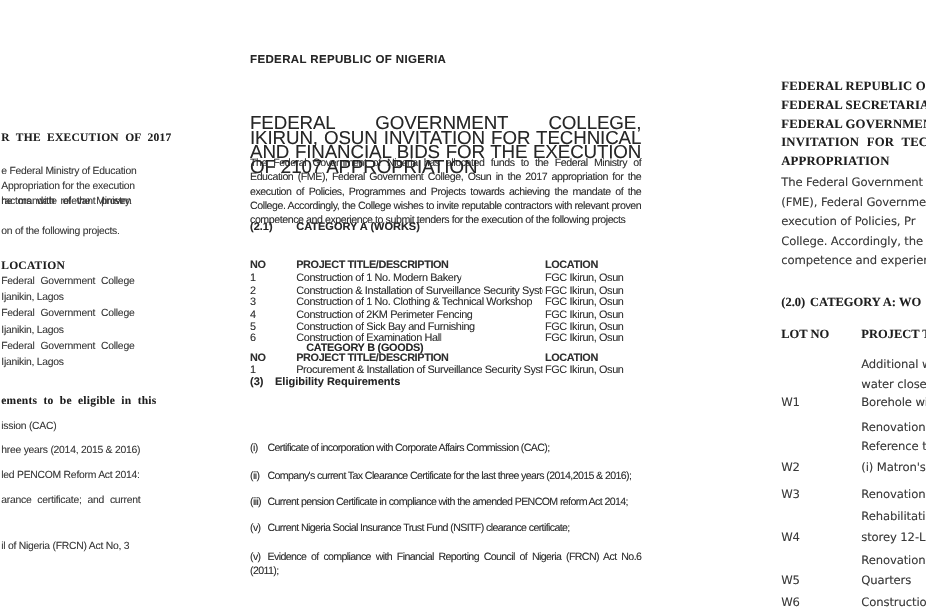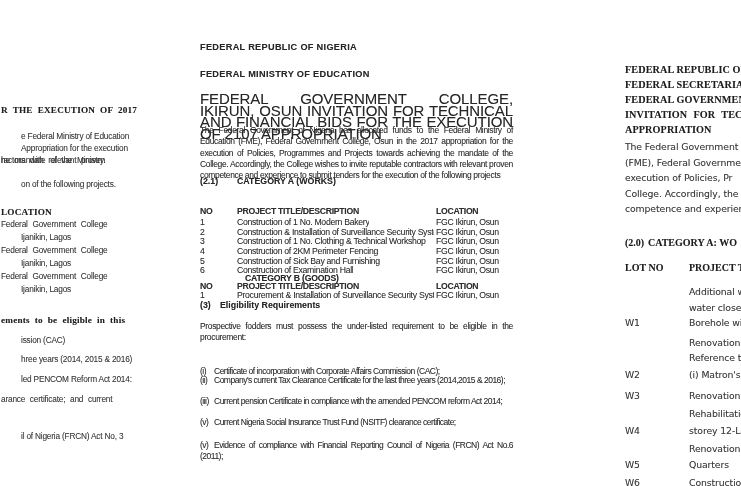--- a/index.html
+++ b/index.html
@@ -7,21 +7,21 @@
         font-family:"Liberation Sans",sans-serif;}
   #page *{text-shadow:0 0 .5px rgba(0,0,0,.28);}
   .col{position:absolute;top:0;height:486px;}
   #left-col{left:1px;width:122px;}
   #mid-col{left:200px;width:313px;}
   #right-col{left:625px;width:130px;}
 
   
   .l-line{position:absolute;left:0;white-space:nowrap;}
   .l-heading{font:bold 9.2px "Liberation Serif",serif;color:#1e1e1e;word-spacing:2.5px;letter-spacing:.2px;}
-  .l-body{font:8.3px "Liberation Sans",sans-serif;color:#3b3b3b;letter-spacing:-.2px;padding-left:20px;}
+  .l-body{font:8.3px "Liberation Sans",sans-serif;color:#3b3b3b;letter-spacing:-.2px;}
   .l-body-wide{font:8.3px "Liberation Sans",sans-serif;color:#3b3b3b;letter-spacing:-.2px;word-spacing:2.6px;}
 
   
   .r-line{position:absolute;left:0;white-space:nowrap;}
   .r-doc-heading{font:bold 10.2px "Liberation Serif",serif;color:#1e1e1e;letter-spacing:.1px;}
   .r-doc-heading-wide{font:bold 10.2px "Liberation Serif",serif;color:#1e1e1e;word-spacing:3.5px;letter-spacing:.1px;}
   .r-body{font:9.3px "DejaVu Sans",sans-serif;color:#3a3a3a;letter-spacing:-.1px;}
   .r-section-heading{font:bold 10px "Liberation Serif",serif;color:#1e1e1e;}
   .r-table-heading{font:bold 10px "Liberation Serif",serif;color:#1e1e1e;}
   .r-cell{font:9.3px "DejaVu Sans",sans-serif;color:#3a3a3a;letter-spacing:-.1px;}
@@ -69,21 +69,20 @@
       <div class="l-line l-heading" style="top: 315px;">ements to be eligible in this</div>
       <div class="l-line l-body" style="top: 335px;">ission (CAC)</div>
       <div class="l-line l-body" style="top: 354px;">hree years (2014, 2015 &amp; 2016)</div>
       <div class="l-line l-body" style="top: 374px;">led PENCOM Reform Act 2014:</div>
       <div class="l-line l-body-wide" style="top: 394px;">arance certificate; and current</div>
       <div class="l-line l-body" style="top: 431px;">il of Nigeria (FRCN) Act No, 3</div>
     </div>
 
   <div id="mid-col" class="col">
     <div class="m-h" style="top:42px">FEDERAL REPUBLIC OF NIGERIA</div>
-    <div class="m-h" style="top:69px">FEDERAL MINISTRY OF EDUCATION</div>
     <div class="m-title" style="top:93px">FEDERAL GOVERNMENT COLLEGE, IKIRUN, OSUN INVITATION FOR TECHNICAL AND FINANCIAL BIDS FOR THE EXECUTION OF 2107 APPROPRIATION</div>
     <div class="m-p" style="top:125px">The Federal Government of Nigeria has allocated funds to the Federal Ministry of Education (FME), Federal Government College, Osun in the 2017 appropriation for the execution of Policies, Programmes and Projects towards achieving the mandate of the College. Accordingly, the College wishes to invite reputable contractors with relevant proven competence and experience to submit tenders for the execution of the following projects</div>
 
     <div class="m-sec" style="top:176px">
       <span class="sec-no">(2.1)</span><span>CATEGORY A (WORKS)</span>
     </div>
 
     <div id="table-a">
         <div class="t-row t-head" style="top: 206px;">
           <span class="t-no">NO</span>
@@ -134,24 +133,23 @@
           <span class="t-no">1</span>
           <span class="t-desc">Procurement &amp; Installation of Surveillance Security System</span>
           <span class="t-loc">FGC Ikirun, Osun</span>
         </div>
       </div>
 
     <div class="m-sec" style="top:300px">
       <span class="sec-no sec-no-narrow">(3)</span><span>Eligibility Requirements</span>
     </div>
 
-    <div class="m-p" style="top:321px">Prospective fodders must possess the under-listed requirement to be eligible in the procurement:</div>
 
     <div id="elig-items">
-        <div class="e-item" style="top: 353px; margin-top: 13px;"><span class="mk">(i)</span><span>Certificate of incorporation with Corporate Affairs Commission (CAC);</span></div>
+        <div class="e-item" style="top: 353px;"><span class="mk">(i)</span><span>Certificate of incorporation with Corporate Affairs Commission (CAC);</span></div>
         <div class="e-item" style="top: 375px;"><span class="mk">(ii)</span><span>Company's current Tax Clearance Certificate for the last three years (2014,2015 &amp; 2016);</span></div>
         <div class="e-item" style="top: 396px;"><span class="mk">(iii)</span><span>Current pension Certificate in compliance with the amended PENCOM reform Act 2014;</span></div>
         <div class="e-item" style="top: 417px;"><span class="mk">(v)</span><span>Current Nigeria Social Insurance Trust Fund (NSITF) clearance certificate;</span></div>
         <div class="e-item" style="top: 440px;"><span class="mk">(v)</span><span>Evidence of compliance with Financial Reporting Council of Nigeria (FRCN) Act No.6 (2011);</span></div>
       </div>
   </div>
 
   <div id="right-col" class="col">
       <div class="r-line r-doc-heading" style="top: 64px;">FEDERAL REPUBLIC OF N</div>
       <div class="r-line r-doc-heading" style="top: 79px;">FEDERAL SECRETARIAT</div>

